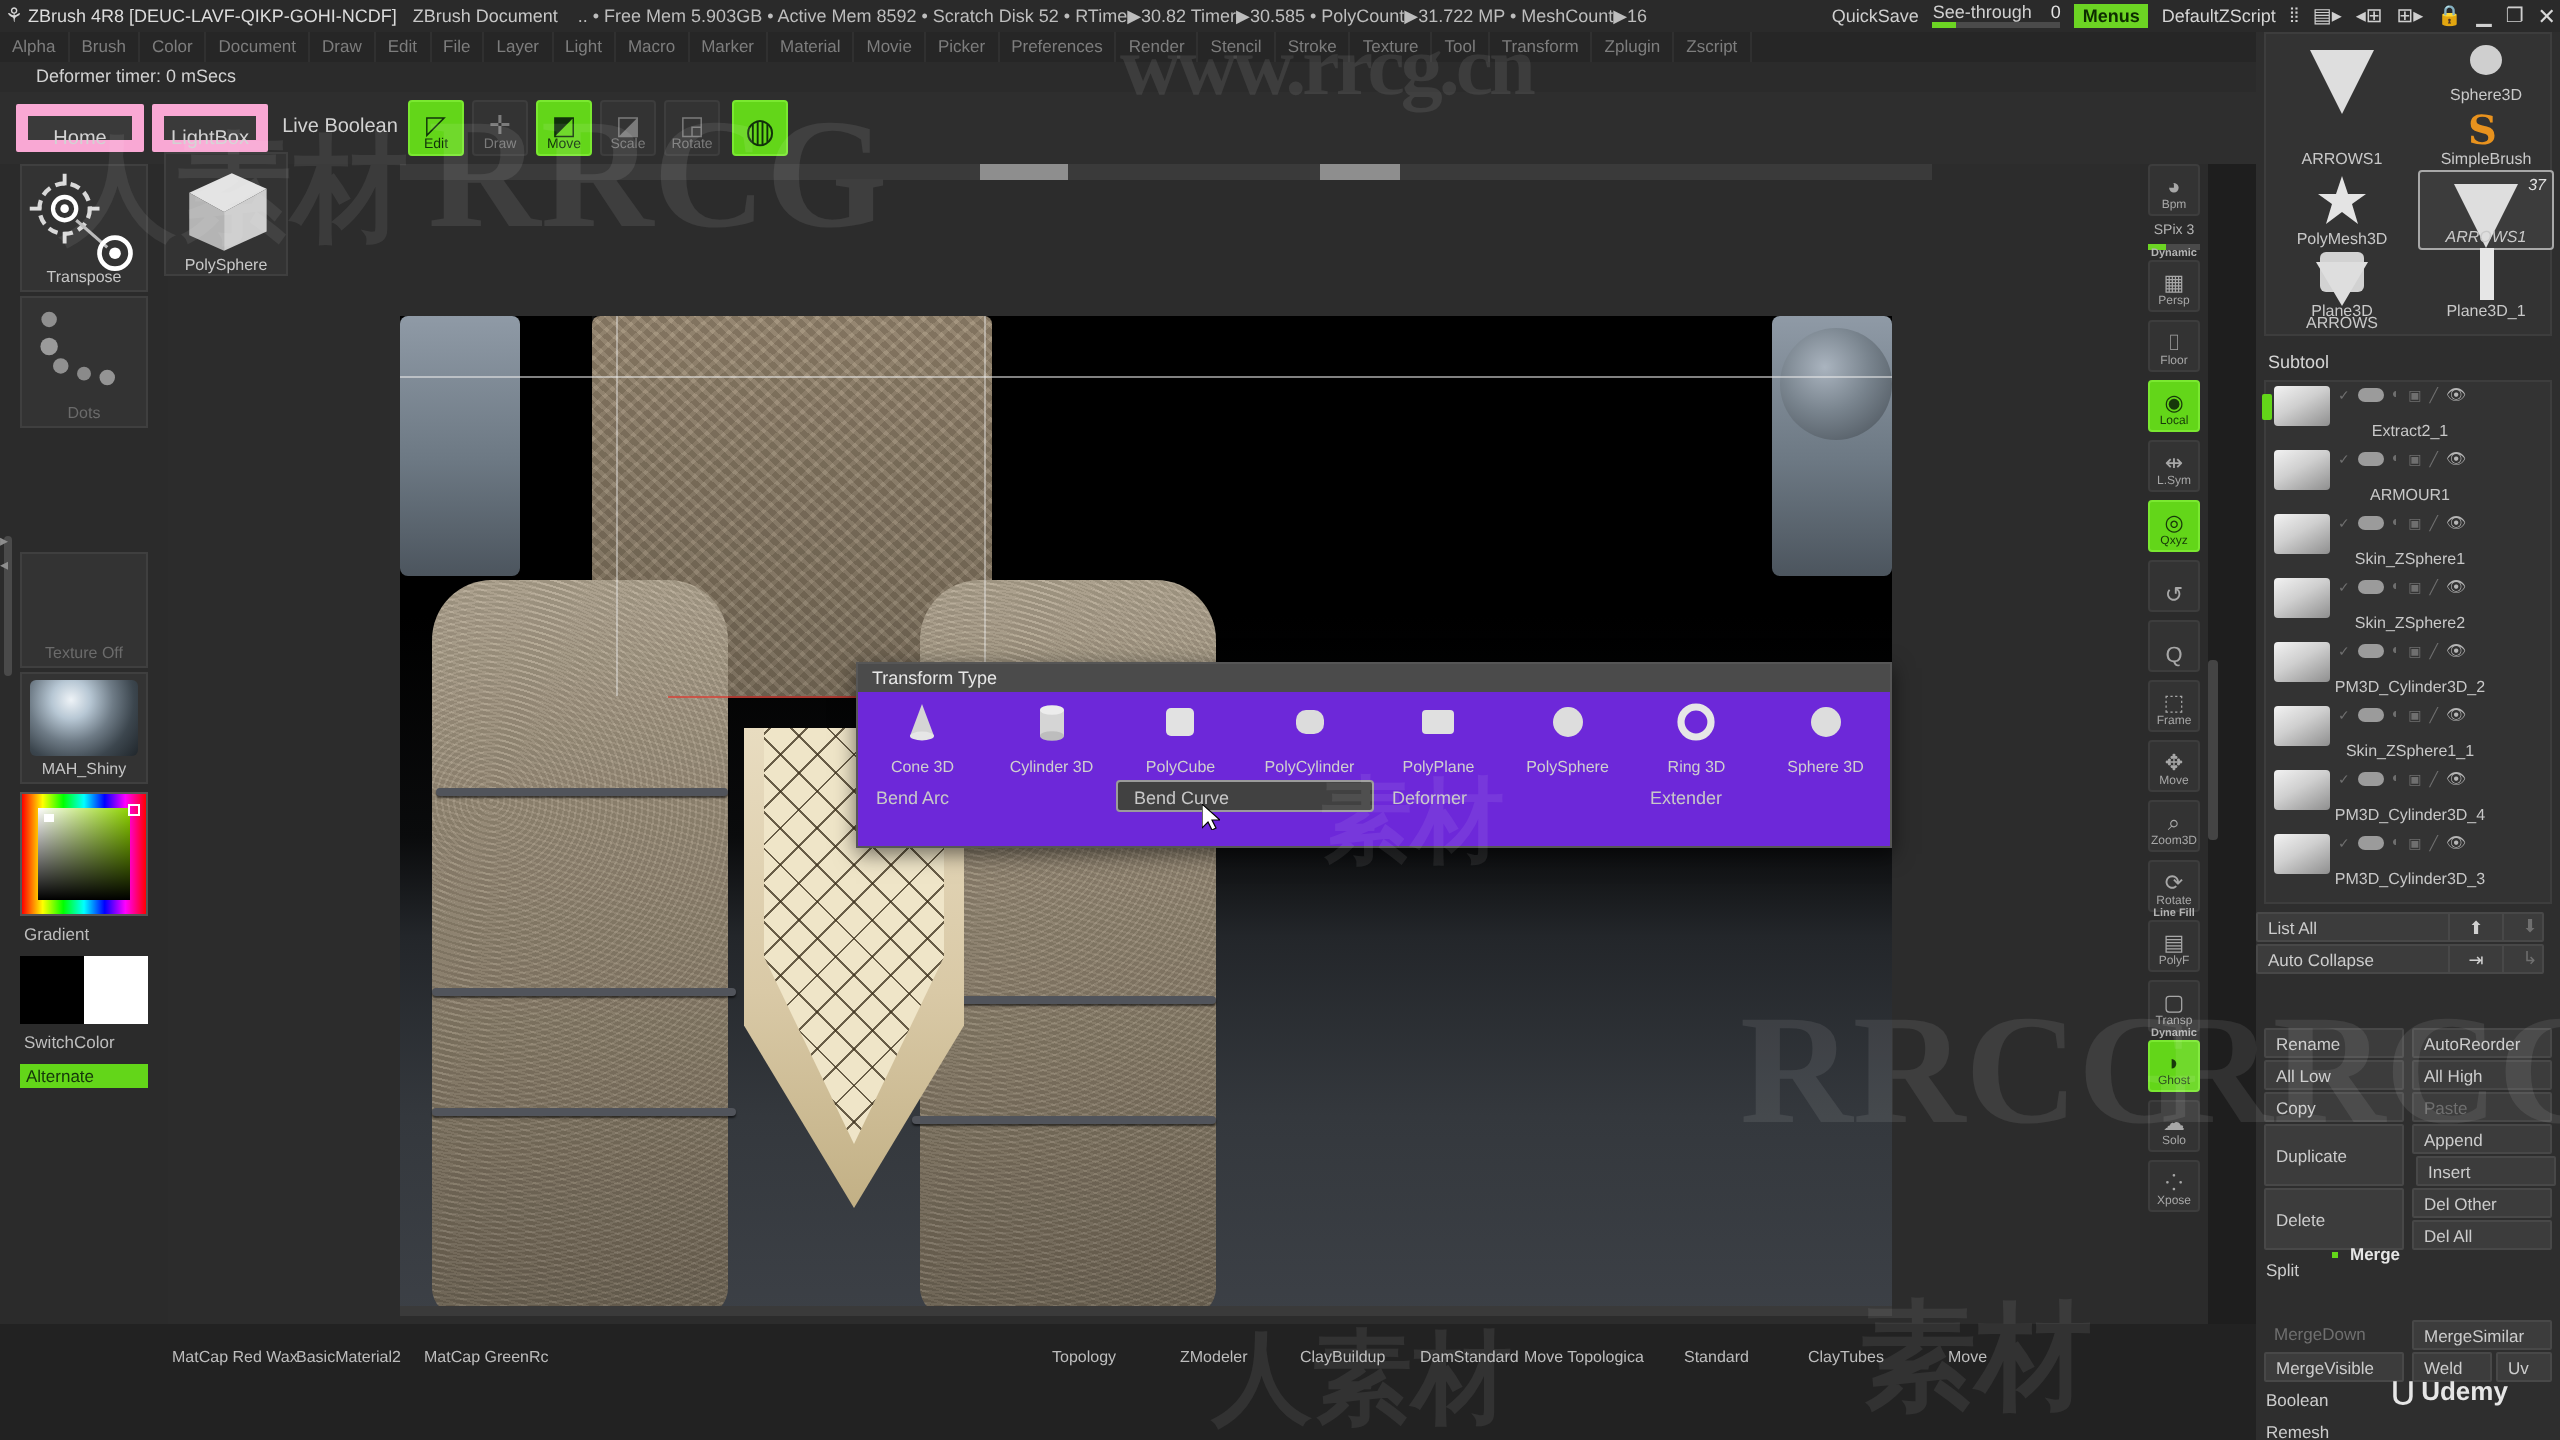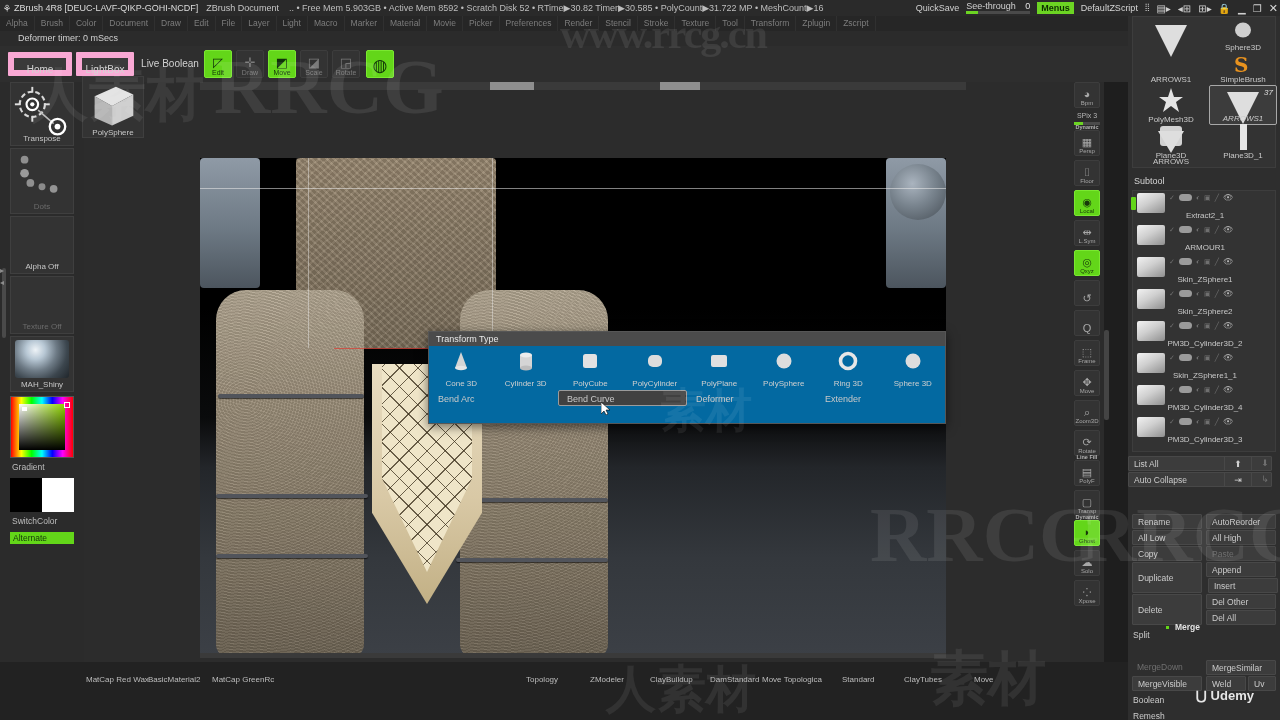--- a/index.html
+++ b/index.html
@@ -191,21 +191,21 @@
     background: radial-gradient(circle at 40% 35%, #aab4bf 0%, #79848e 45%, #454d55 100%);
   }
   .gizmo-h { position: absolute; left: 0; width: 746px; height: 1px; background: rgba(235,235,235,.55); }
   .gizmo-v { position: absolute; top: 0; width: 1px; background: rgba(235,235,235,.45); }
   .gizmo-red { position: absolute; height: 1px; background: rgba(214,70,60,.8); }
   .vp-scroll-h { position: absolute; left: 116px; bottom: 4px; width: 746px; height: 5px; background: #3a3a3a; }
 
   
   .ttdialog {
     position: absolute; left: 428px; top: 331px; width: 518px; height: 93px;
-    background: #0369a1; border: 1px solid #565656;
+    background: #6d28d9; border: 1px solid #565656;
     box-shadow: 0 3px 10px rgba(0,0,0,.55);
   }
   .tt-head {
     position: absolute; left: 0; top: 0; width: 100%; height: 14px;
     background: #4b4b4b; color: #e7e7e7; font-size: 9px; line-height: 14px; padding-left: 7px;
   }
   .tt-prims { position: absolute; left: 0; top: 14px; width: 100%; height: 44px; display: flex; }
   .tt-prim { flex: 1; position: relative; text-align: center; }
   .tt-prim .lab { position: absolute; left: 0; bottom: 2px; width: 100%; font-size: 8px; color: #cfcfcf; }
   .tt-prim .shape { position: absolute; left: 50%; top: 4px; transform: translateX(-50%); }
@@ -432,23 +432,20 @@
       <svg class="dots-ic" viewBox="0 0 64 64">
         <circle cx="14" cy="10" r="4" fill="#8f8f8f"></circle>
         <circle cx="14" cy="24" r="4.5" fill="#9a9a9a"></circle>
         <circle cx="20" cy="34" r="4" fill="#909090"></circle>
         <circle cx="32" cy="38" r="3.6" fill="#8a8a8a"></circle>
         <circle cx="44" cy="40" r="4" fill="#949494"></circle>
       </svg>
       <span class="cap dim">Dots</span>
     </div>
 
-    <div class="lcell" style="top:134px;height:58px;">
-      <span class="cap">Alpha Off</span>
-    </div>
 
     <div class="lcell" style="top:194px;height:58px;">
       <span class="cap dim">Texture Off</span>
     </div>
 
     <div class="lcell" style="top:254px;height:56px;">
       <span class="matcap-sphere"></span>
       <span class="cap">MAH_Shiny</span>
     </div>
 

